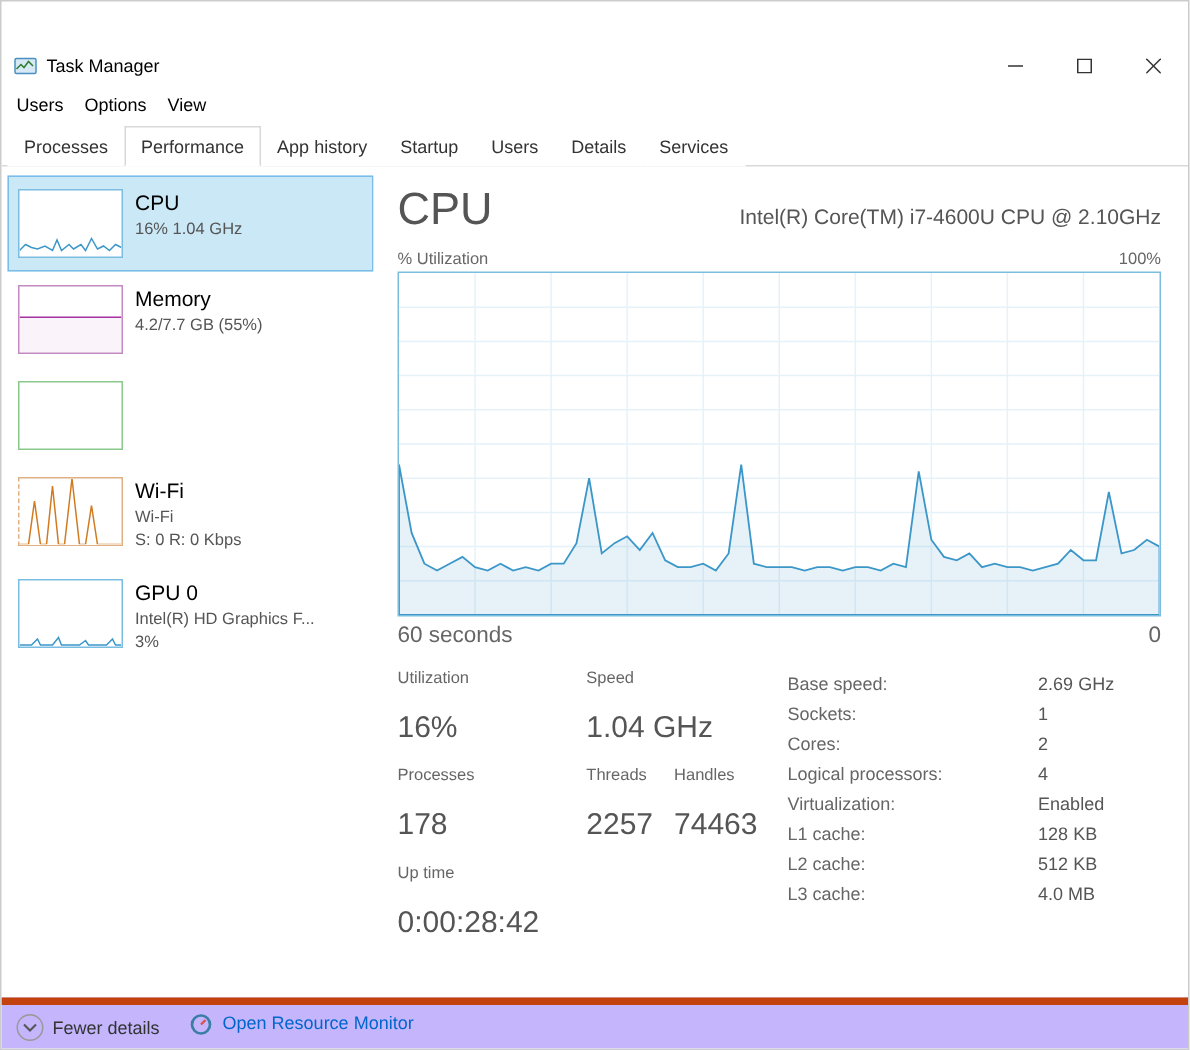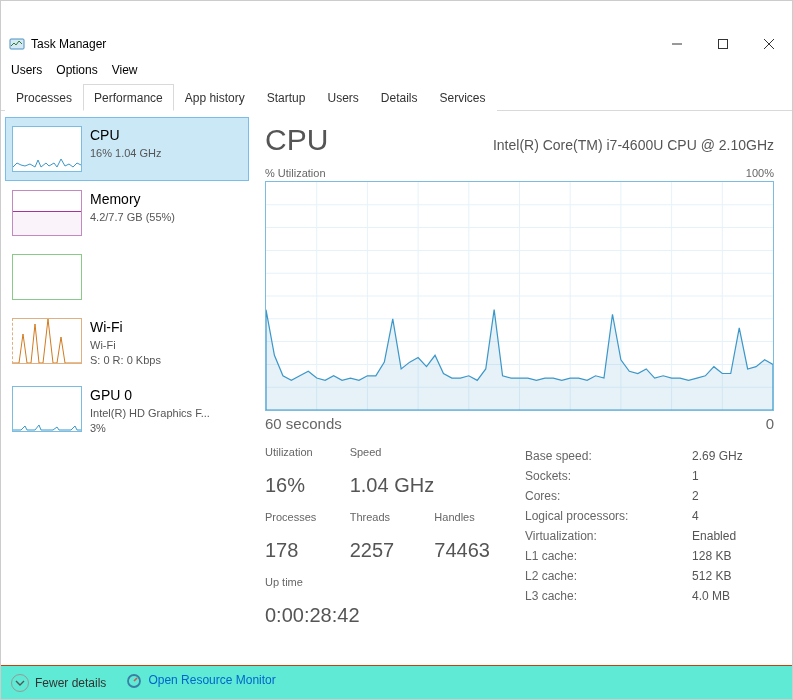--- a/index.html
+++ b/index.html
@@ -26,29 +26,29 @@
   .main { flex: 1; padding: 12px 18px 0 16px; }
   .cpu-head { display: flex; align-items: baseline; justify-content: space-between; }
   .cpu-title { font-size: 30px; font-weight: 400; color: #555; }
   .cpu-model { font-size: 14px; color: #555; }
   .graph-labels { display: flex; justify-content: space-between; font-size: 11px; color: #666; margin-top: 10px; }
   .graph-box { height: 230px; border: 1px solid #7abde0; margin-top: 2px; position: relative; overflow: hidden; background: #fff; }
   .graph-grid line { stroke: #e6f2fa; stroke-width: 1; }
   .graph-line { stroke: #3c97c9; stroke-width: 1.2; fill: rgba(60,151,201,0.12); }
   .time-labels { display: flex; justify-content: space-between; font-size: 15px; color: #666; margin-top: 4px; gap: 10px; }
   .stats { display: flex; margin-top: 14px; gap: 20px; }
-  .stats-left { flex: 0 0 240px; display: grid; grid-template-columns: 1fr 1fr 1fr; gap: 14px 14px; }
+  .stats-left { flex: 0 0 240px; display: grid; grid-template-columns: 1fr; gap: 14px 14px; }
   .sblock .sl { font-size: 11px; color: #666; }
   .sblock .sv { font-size: 20px; color: #555; margin-top: 16px; }
   .uptime-row { grid-column: 1 / span 3; }
   .stats-right { flex: 1; font-size: 12px; color: #555; }
   .stats-right table { width: 100%; border-collapse: collapse; }
   .stats-right td { padding: 3px 0; }
   .stats-right td:first-child { color: #666; }
-  .footer { position: absolute; bottom: 0; left: 0; right: 0; height: 34px; border-top: 1px solid #c2410c; display: flex; align-items: center; padding: 0 10px; gap: 20px; background: #5eead4; font-size: 12px; }
+  .footer { position: absolute; bottom: 0; left: 0; right: 0; height: 34px; border-top: 5px solid #c2410c; display: flex; align-items: center; padding: 0 10px; gap: 20px; background: #c4b5fd; font-size: 12px; }
   .footer .link { color: #0066cc; display: flex; align-items: flex-start; gap: 6px; }
   .footer .fewer { display: flex; align-items: center; gap: 6px; color: #333; }
   .chevron { width: 18px; height: 18px; border: 1px solid #999; border-radius: 50%; display: flex; align-items: center; justify-content: center; }
   .watermark { position: absolute; left: 10px; bottom: 50px; opacity: 0.85; pointer-events:none; }
 </style>
 </head>
 <body>
 
 <div class="titlebar">
   <span class="icon">

